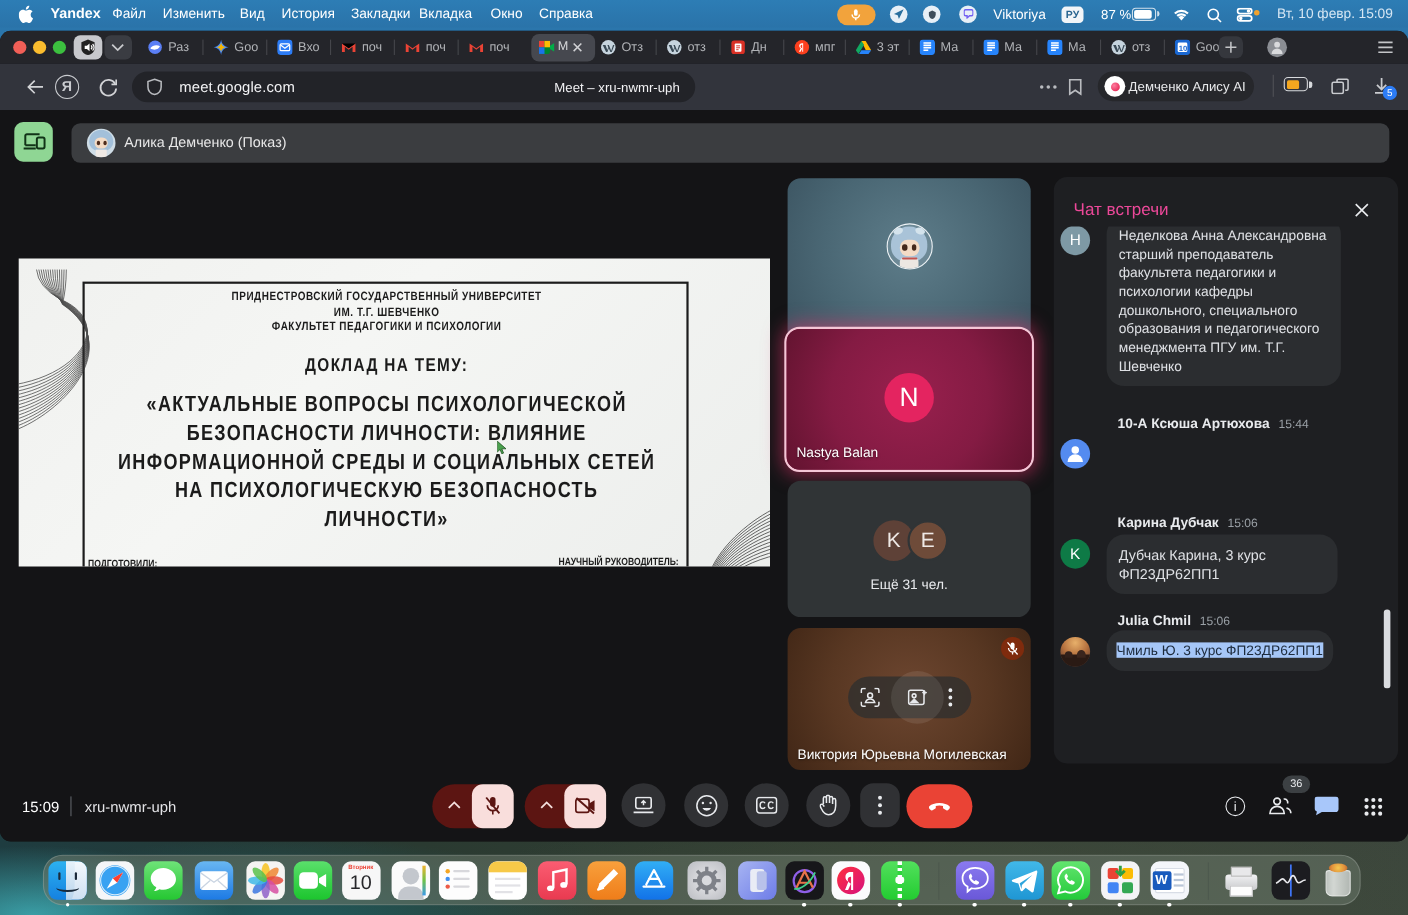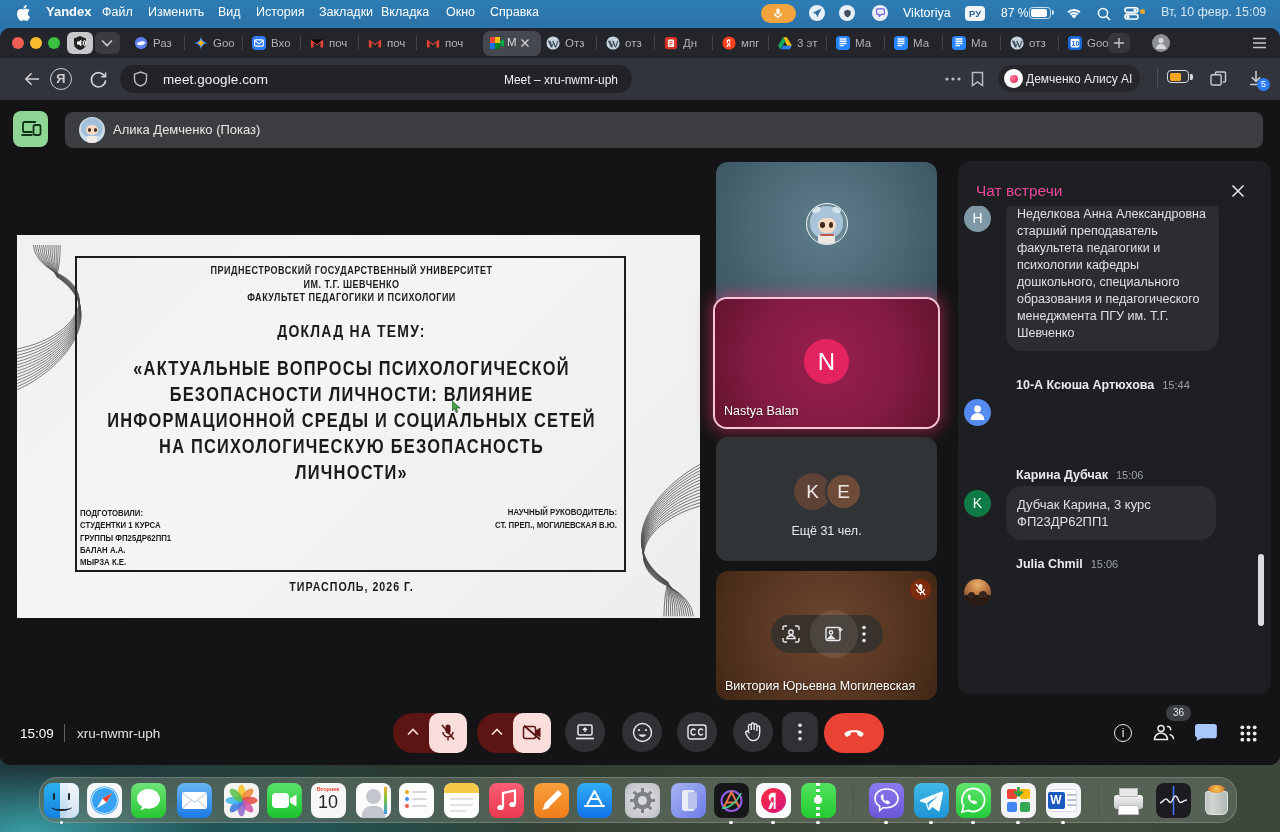--- a/index.html
+++ b/index.html
@@ -39,21 +39,21 @@
 
   
   #page { position:absolute; left:0; top:72px; width:1280px; height:665px; background:#141416; }
 
   
   #sharebtn { position:absolute; left:13px; top:11px; width:35px; height:36px; background:#8fd694; border-radius:8px; }
   #sharebar { position:absolute; left:65px; top:12px; width:1198px; height:36px; background:#3b3d40; border-radius:8px;
     display:flex; align-items:center; color:#e8e8e8; font-size:13px; }
 
   
-  #slide { position:absolute; left:17px; top:135px; width:683px; height:383px;
+  #slide { position:absolute; left:17px; top:135px; width:683px; height:280px;
     background:linear-gradient(135deg,#f0f1ef,#f5f6f4 40%,#eceeec); overflow:hidden; }
   #slide .inner { position:absolute; left:58px; top:21px; width:551px; height:316px; border:2px solid #1c1c1c; }
   .sl-condensed { transform:scaleX(0.82); transform-origin:50% 50%; }
   .slide-txt { position:absolute; left:-7px; width:683px; text-align:center; color:#1b1b1b; font-weight:bold; }
 
   
   .tile { position:absolute; left:716px; width:221px; border-radius:12px; overflow:hidden; }
   .tname { position:absolute; left:9px; bottom:7px; color:#fff; font-size:12.5px; text-shadow:0 1px 2px #0008; }
 
   
@@ -448,20 +448,21 @@
           <div class="abs cname" style="left:58px;top:262px">Карина Дубчак<span class="ctime">15:06</span></div>
           <div class="cavatar" style="top:284px;background:#0e7a46;color:#fff;font-size:14px;text-align:center;line-height:27px">K</div>
           <div class="bubble" style="top:280px;width:210px;padding:10px 11px">Дубчак Карина, 3 курс ФП23ДР62ПП1</div>
 
           <div class="abs cname" style="left:58px;top:351px">Julia Chmil<span class="ctime">15:06</span></div>
           <div class="cavatar" style="top:373px;background:radial-gradient(circle at 50% 20%,#e8b06a,#b5713f 45%,#6e4530 75%,#3a2620);overflow:hidden">
               <div style="position:absolute;left:0px;top:16px;width:27px;height:11px;background:#2a1a14"></div>
               <div style="position:absolute;left:4px;top:13px;width:7px;height:6px;border-radius:3.5px 3.5px 0 0;background:#32201a"></div>
               <div style="position:absolute;left:15px;top:12px;width:8px;height:7px;border-radius:4px 4px 0 0;background:#3a251d"></div>
             </div>
+          <div class="bubble" style="top:367px;padding:10px 9px;white-space:nowrap;font-size:12.5px"><span style="background:#a5c6f7;color:#1d2b3d">Чмиль Ю. 3 курс ФП23ДР62ПП1</span></div>
 
           <div class="abs" style="left:300px;top:348px;width:6px;height:72px;background:#dadce0;border-radius:3px"></div>
         </div>
 
       </div>
 
       <span class="abs" style="left:20px;top:626px;color:#fff;font-size:13.5px">15:09</span>
       <div class="abs" style="left:64px;top:624px;width:1px;height:18px;background:#5f6368"></div>
       <span class="abs" style="left:77px;top:626px;color:#e3e3e6;font-size:13.5px">xru-nwmr-uph</span>
 

